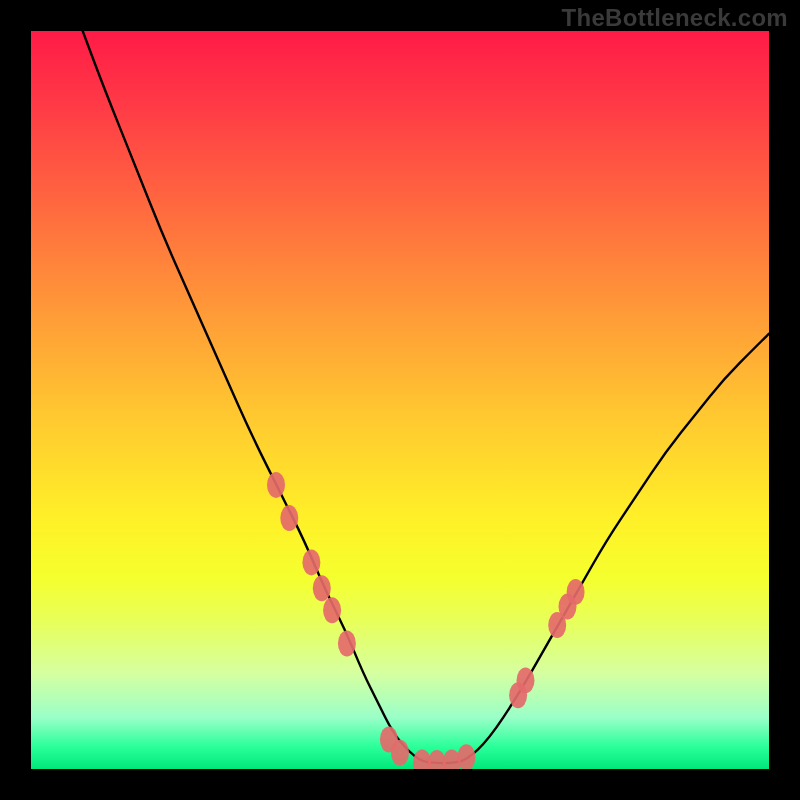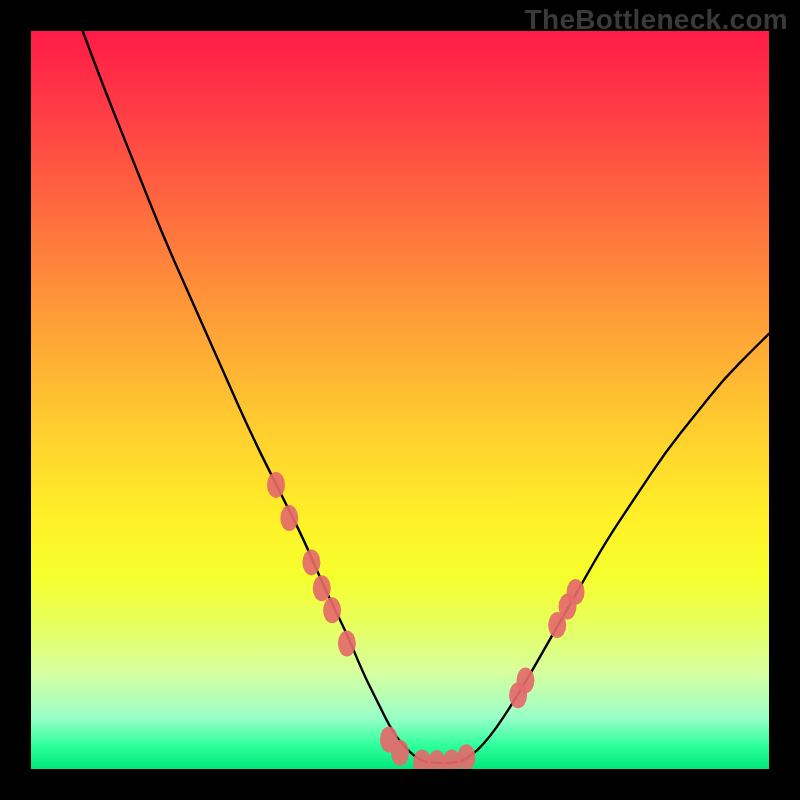--- a/index.html
+++ b/index.html
@@ -48,21 +48,21 @@
   }
   .curve-layer, .dots-layer {
     position: absolute;
     inset: 0;
   }
   .watermark {
     position: absolute;
     top: 4px;
     right: 12px;
     color: #3a3a3a;
-    font-size: 28px;
+    font-size: 24px;
     font-weight: 600;
     letter-spacing: 0.3px;
     user-select: none;
     margin-left: 29px;
   }
 </style>
 </head>
 <body>
 
 <div class="frame">

